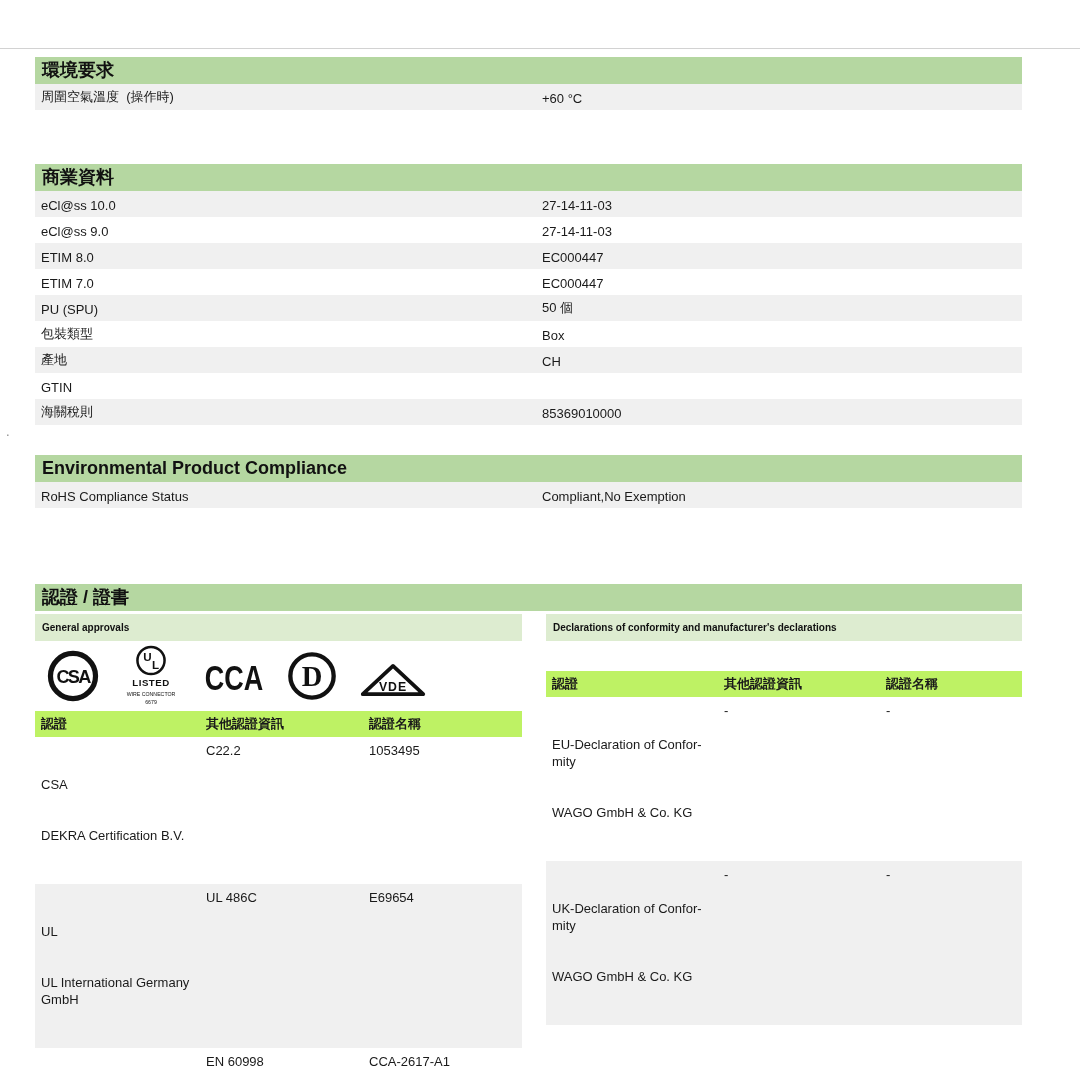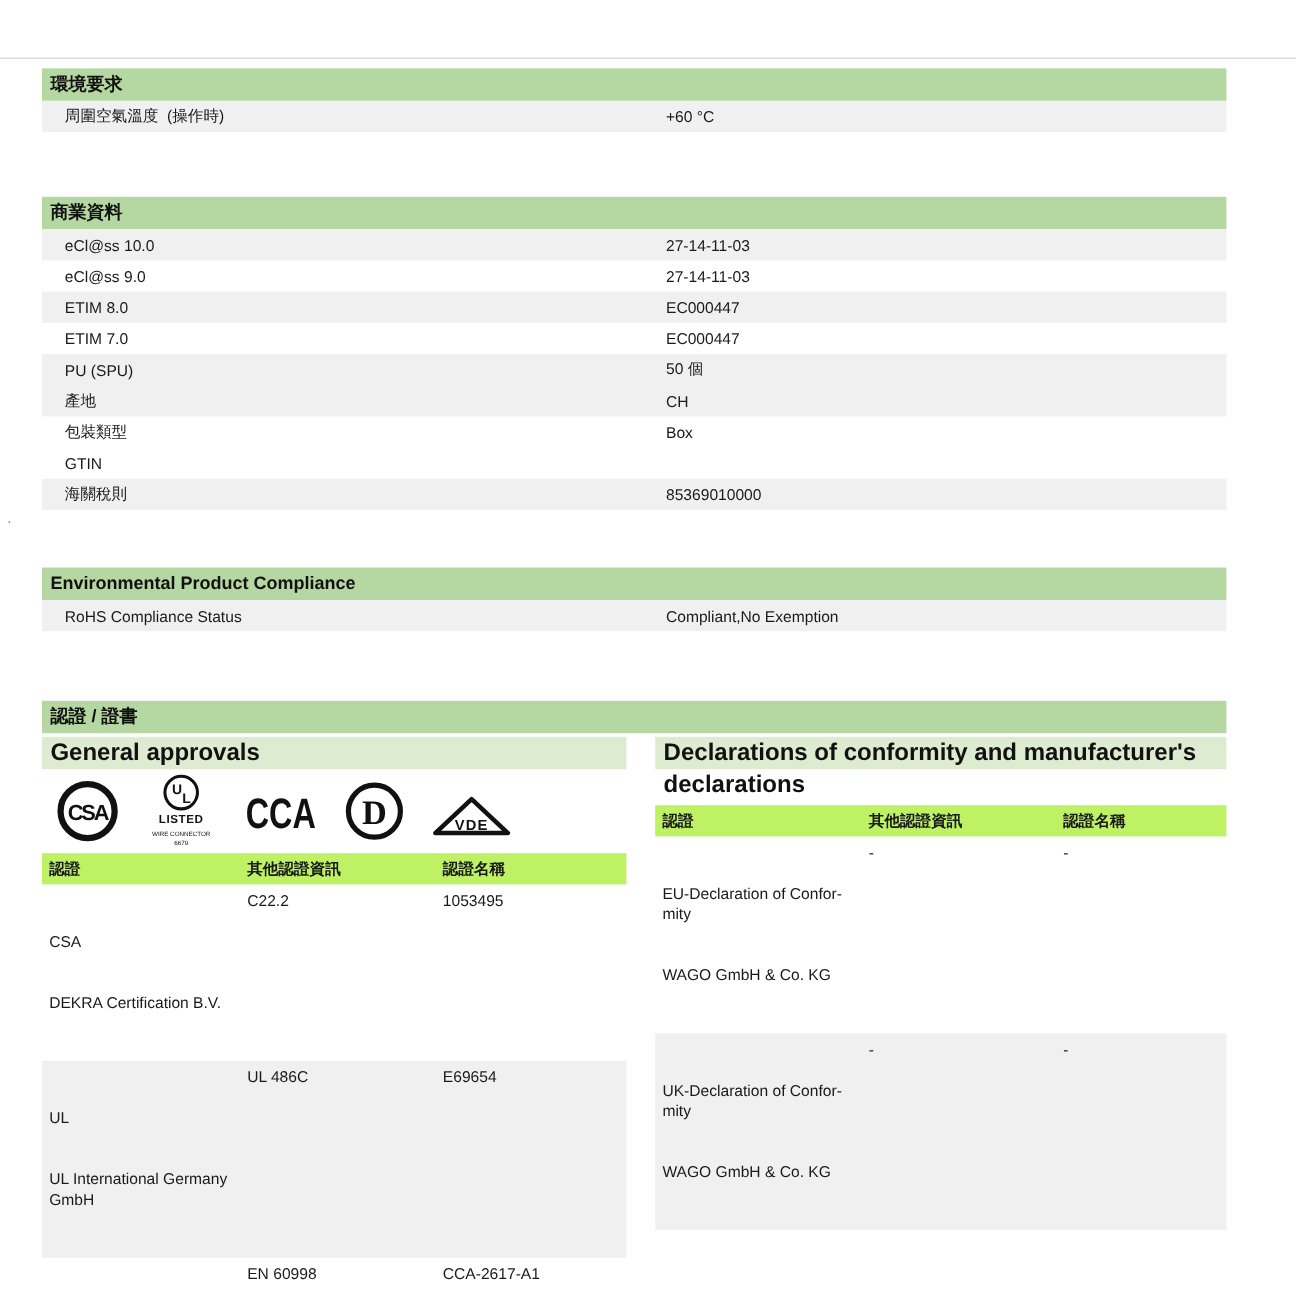--- a/index.html
+++ b/index.html
@@ -12,37 +12,37 @@
     overflow: hidden;
     font-size: 13px;
   }
   .top-rule {
     position: absolute; left: 0; top: 48px; width: 1080px; height: 0;
     border-top: 1px solid #d2d2d2;
   }
   .section { position: absolute; left: 35px; width: 987px; }
   .sec-header {
     background: #b5d7a1;
-    font-size: 15px; font-weight: bold;
+    font-size: 18px; font-weight: bold;
     height: 27px; line-height: 27px;
     padding: 0 7px; color: #111;
   }
-  .kv-row { display: flex; min-height: 26px; align-items: center; padding-left: 13px; }
+  .kv-row { display: flex; min-height: 26px; align-items: flex-end; }
   .kv-row.alt { background: #f0f0f0; }
   .kv-label { width: 501px; padding: 4px 6px; white-space: pre-wrap; }
   .kv-value { flex: 1; padding: 4px 6px; white-space: pre-wrap; }
   .stray-dot { position: absolute; left: 6px; top: 424px; color: #8a8a8a; font-size: 13px; }
 
   .cert-cols { display: flex; margin-top: 3px; }
   .cert-col-left  { width: 487px; }
   .cert-gutter { width: 24px; }
   .cert-col-right { width: 476px; }
   .sub-header {
     background: #ddecd0;
-    font-size: 20px; font-weight: bold;
+    font-size: 10px; font-weight: bold;
     height: 27px; line-height: 27px; padding: 0 7px; color: #111;
   }
   .logo-row {
     height: 70px; display: flex; align-items: center;
     padding-left: 12px; gap: 21px;
   }
   .logo-row svg { display: block; }
   .cert-table { width: 100%; }
   .cert-hrow {
     display: flex; background: #bef264; height: 26px;
@@ -92,38 +92,38 @@
     <div class="kv-value">EC000447</div>
   </div>
   <div class="kv-row">
     <div class="kv-label">ETIM 7.0</div>
     <div class="kv-value">EC000447</div>
   </div>
   <div class="kv-row alt">
     <div class="kv-label">PU (SPU)</div>
     <div class="kv-value">50 個</div>
   </div>
+  <div class="kv-row">
+    <div class="kv-label">包裝類型</div>
+    <div class="kv-value">Box</div>
+  </div>
   <div class="kv-row alt">
     <div class="kv-label">產地</div>
     <div class="kv-value">CH</div>
   </div>
   <div class="kv-row">
-    <div class="kv-label">包裝類型</div>
-    <div class="kv-value">Box</div>
-  </div>
-  <div class="kv-row">
     <div class="kv-label">GTIN</div>
   </div>
   <div class="kv-row alt">
     <div class="kv-label">海關稅則</div>
     <div class="kv-value">85369010000</div>
   </div>
 </div>
 
-<div class="section" style="top:473px;">
+<div class="section" style="top:455px;">
   <div class="sec-header">Environmental Product Compliance</div>
   <div class="kv-row alt">
     <div class="kv-label">RoHS Compliance Status</div>
     <div class="kv-value">Compliant,No Exemption</div>
   </div>
 </div>
 
 <div class="section" style="top:584px;">
   <div class="sec-header">認證 / 證書</div>
   <div class="cert-cols">

